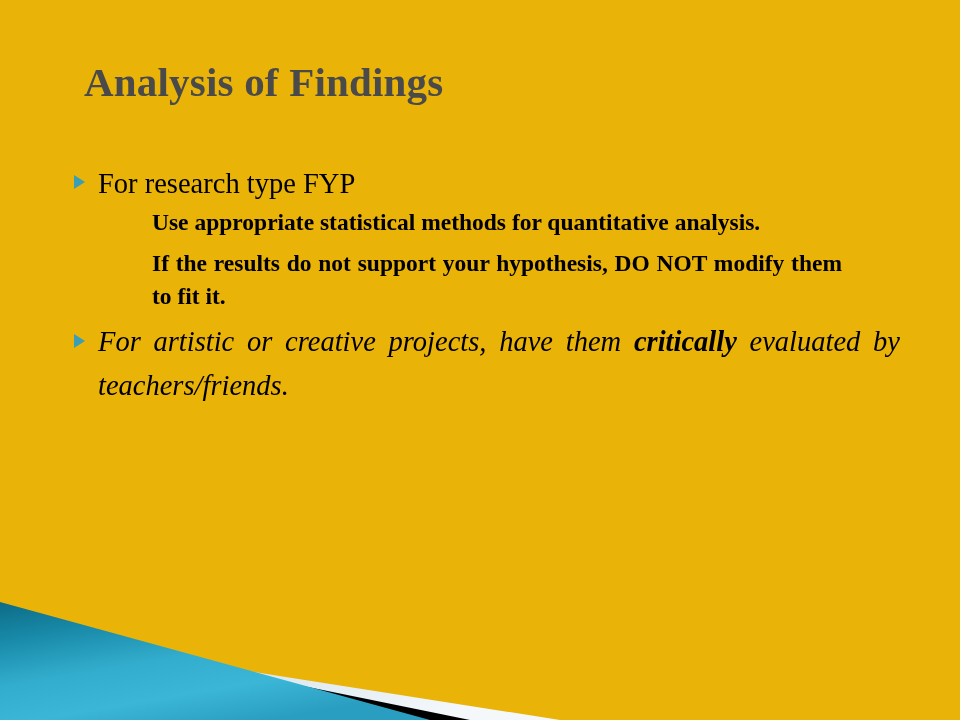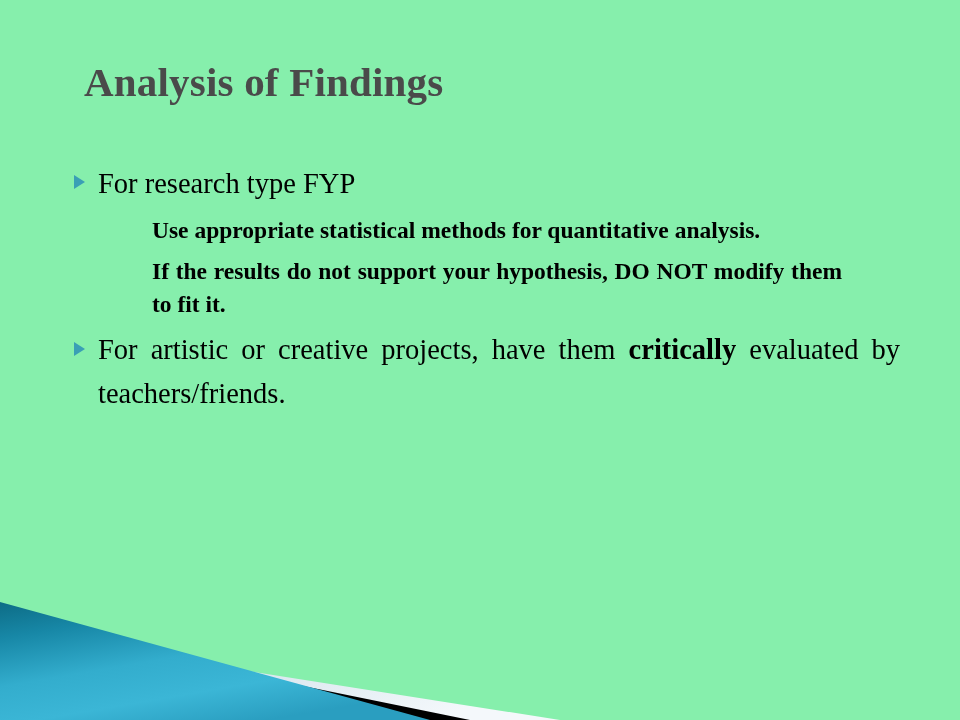--- a/index.html
+++ b/index.html
@@ -8,21 +8,21 @@
     background: #ffffff;
   }
   body {
     font-family: "Liberation Serif", "DejaVu Serif", serif;
   }
 
   #slide {
     position: relative;
     width: 960px;
     height: 720px;
-    background: #86efac;
+    background: #eab308;
     overflow: hidden;
   }
 
   
   #slide-title {
     position: absolute;
     left: 84px;
     top: 58px;
     font-size: 41px;
     font-weight: bold;
@@ -38,25 +38,25 @@
     top: 162px;
     width: 830px;
   }
 
   .bullet-l1 {
     position: relative;
     padding-left: 28px;
     font-size: 28.5px;
     line-height: 1.52;
     color: #000000;
-    margin-bottom: 9px;
+    margin-bottom: 1px;
     text-align: justify;
     text-justify: inter-word;
   }
-  .bullet-l1:last-child { margin-bottom: 8px; }
+  .bullet-l1:last-child { margin-bottom: 8px; font-style: italic; }
 
   .bullet-marker {
     position: absolute;
     left: 4px;
     top: 0.47em;
     width: 0;
     height: 0;
     border-top: 7px solid transparent;
     border-bottom: 7px solid transparent;
     border-left: 11px solid #3a9fb5;

